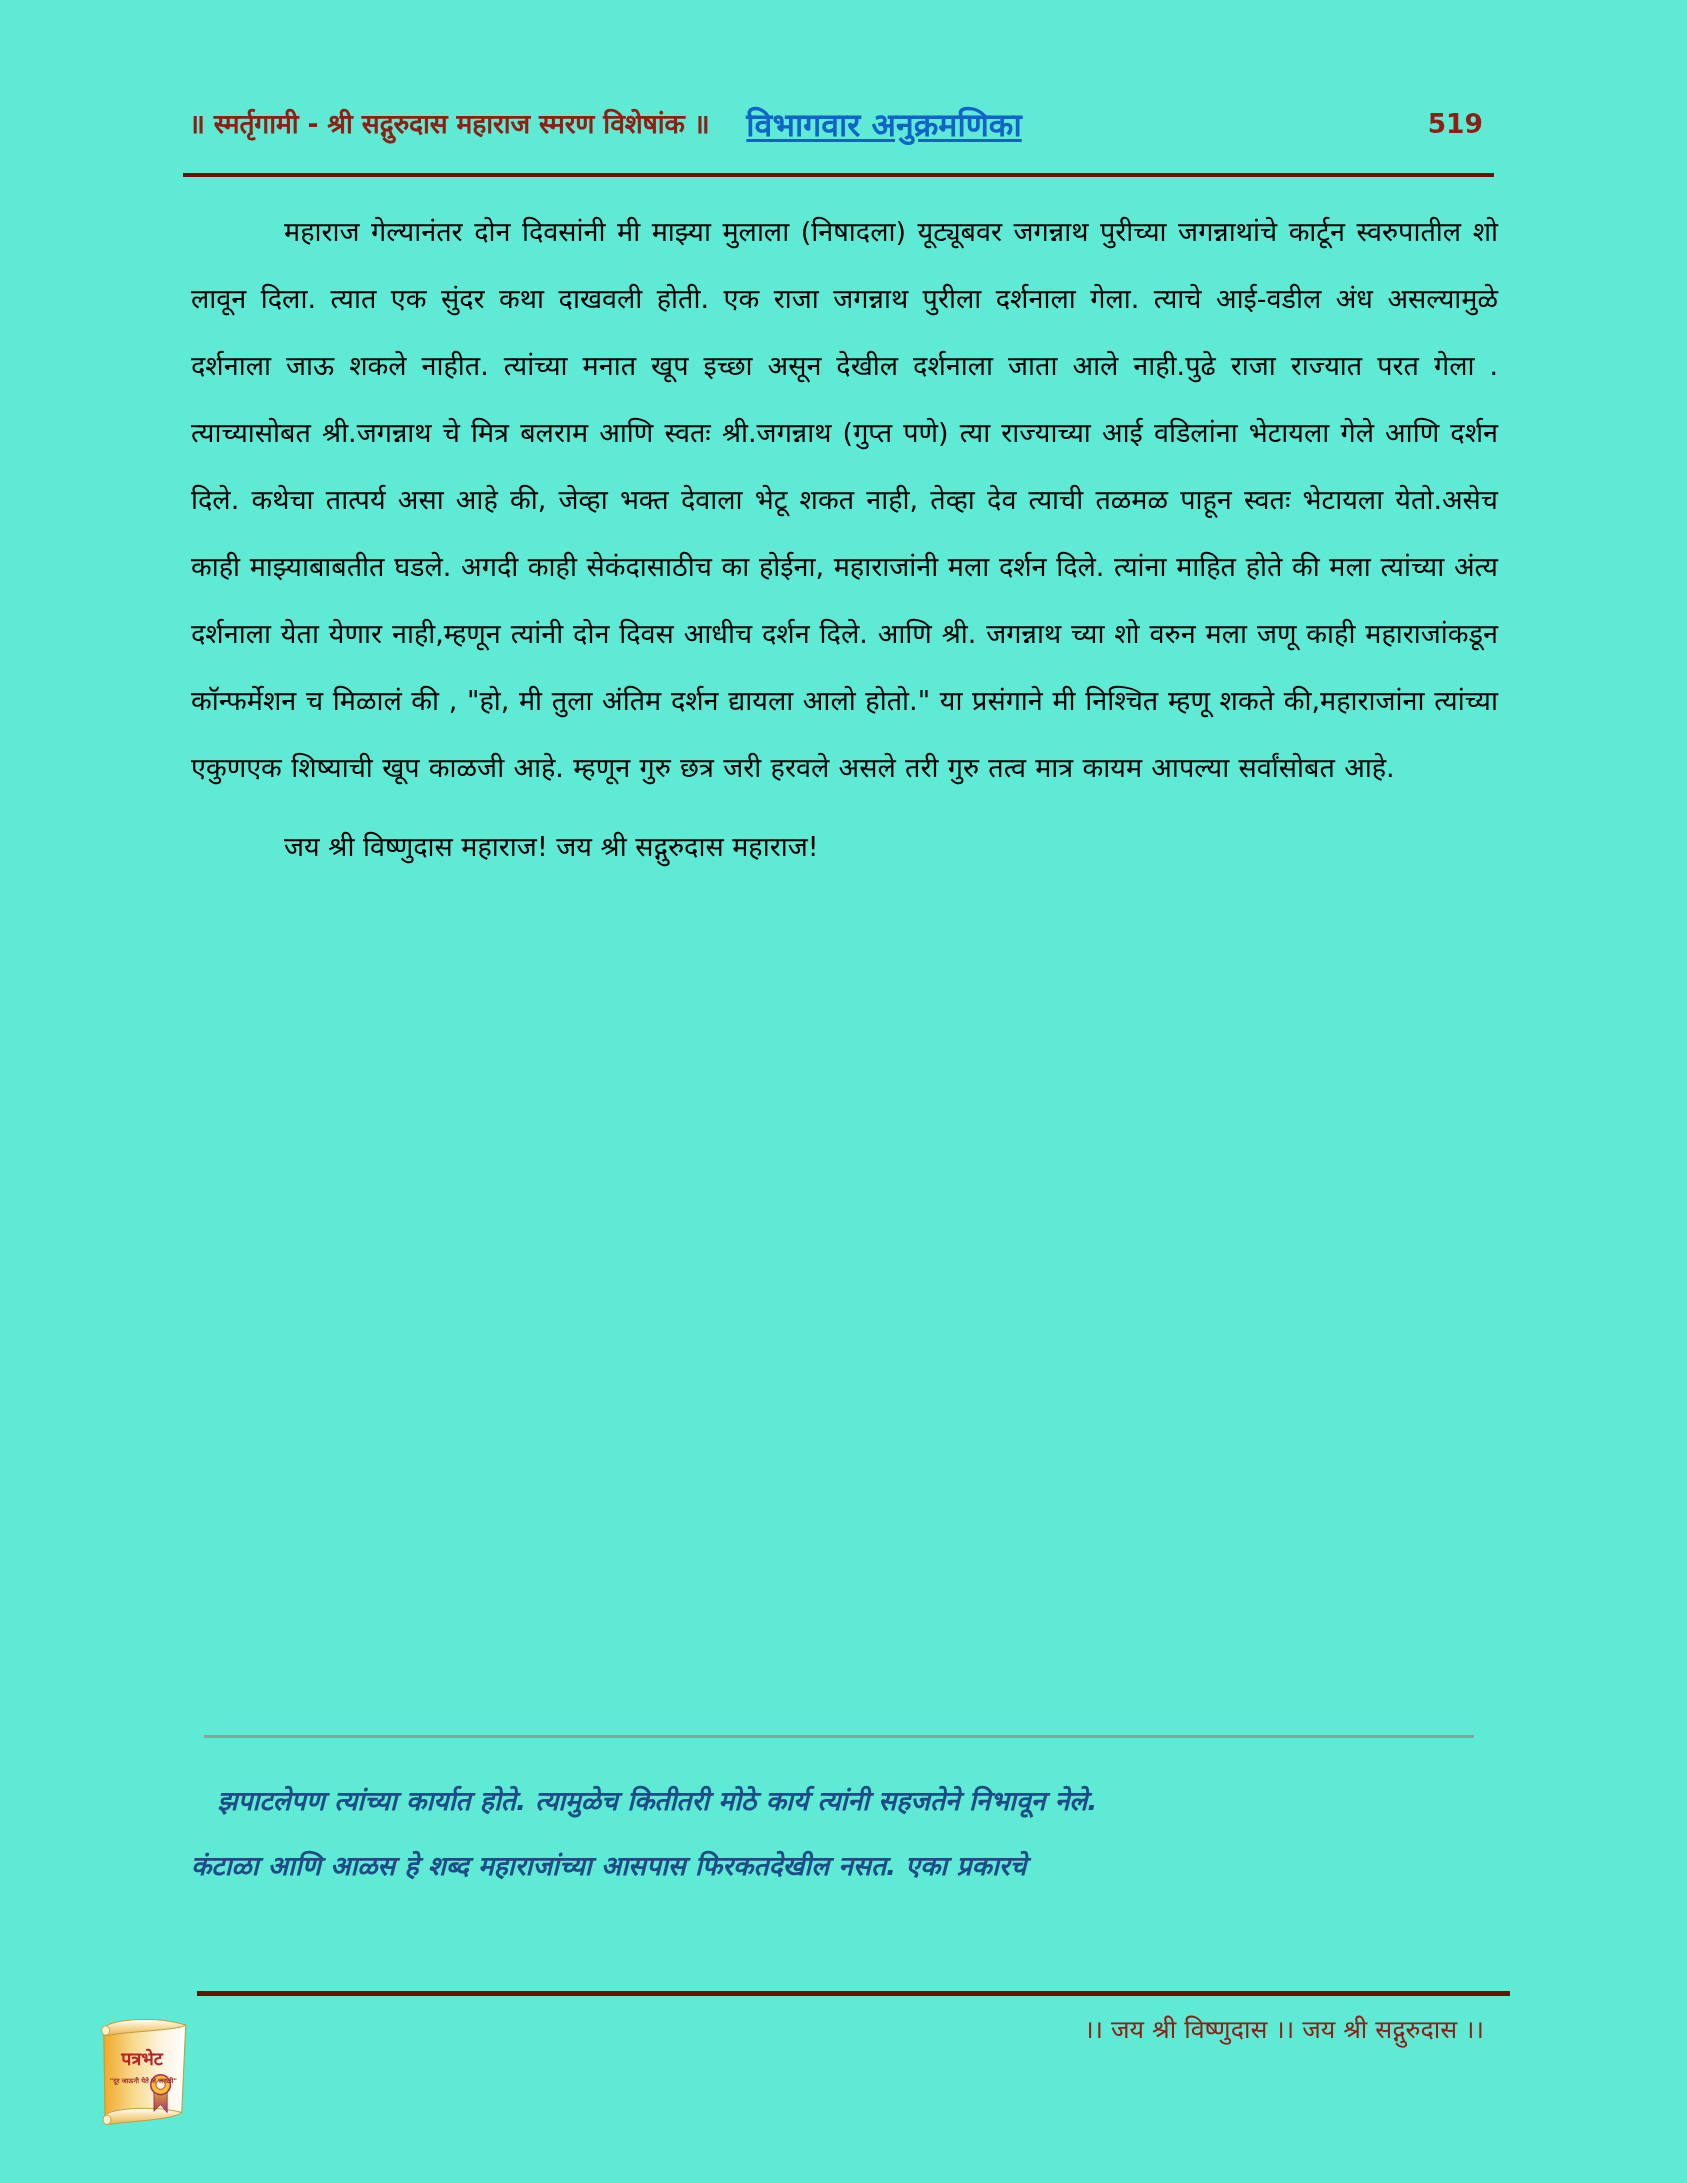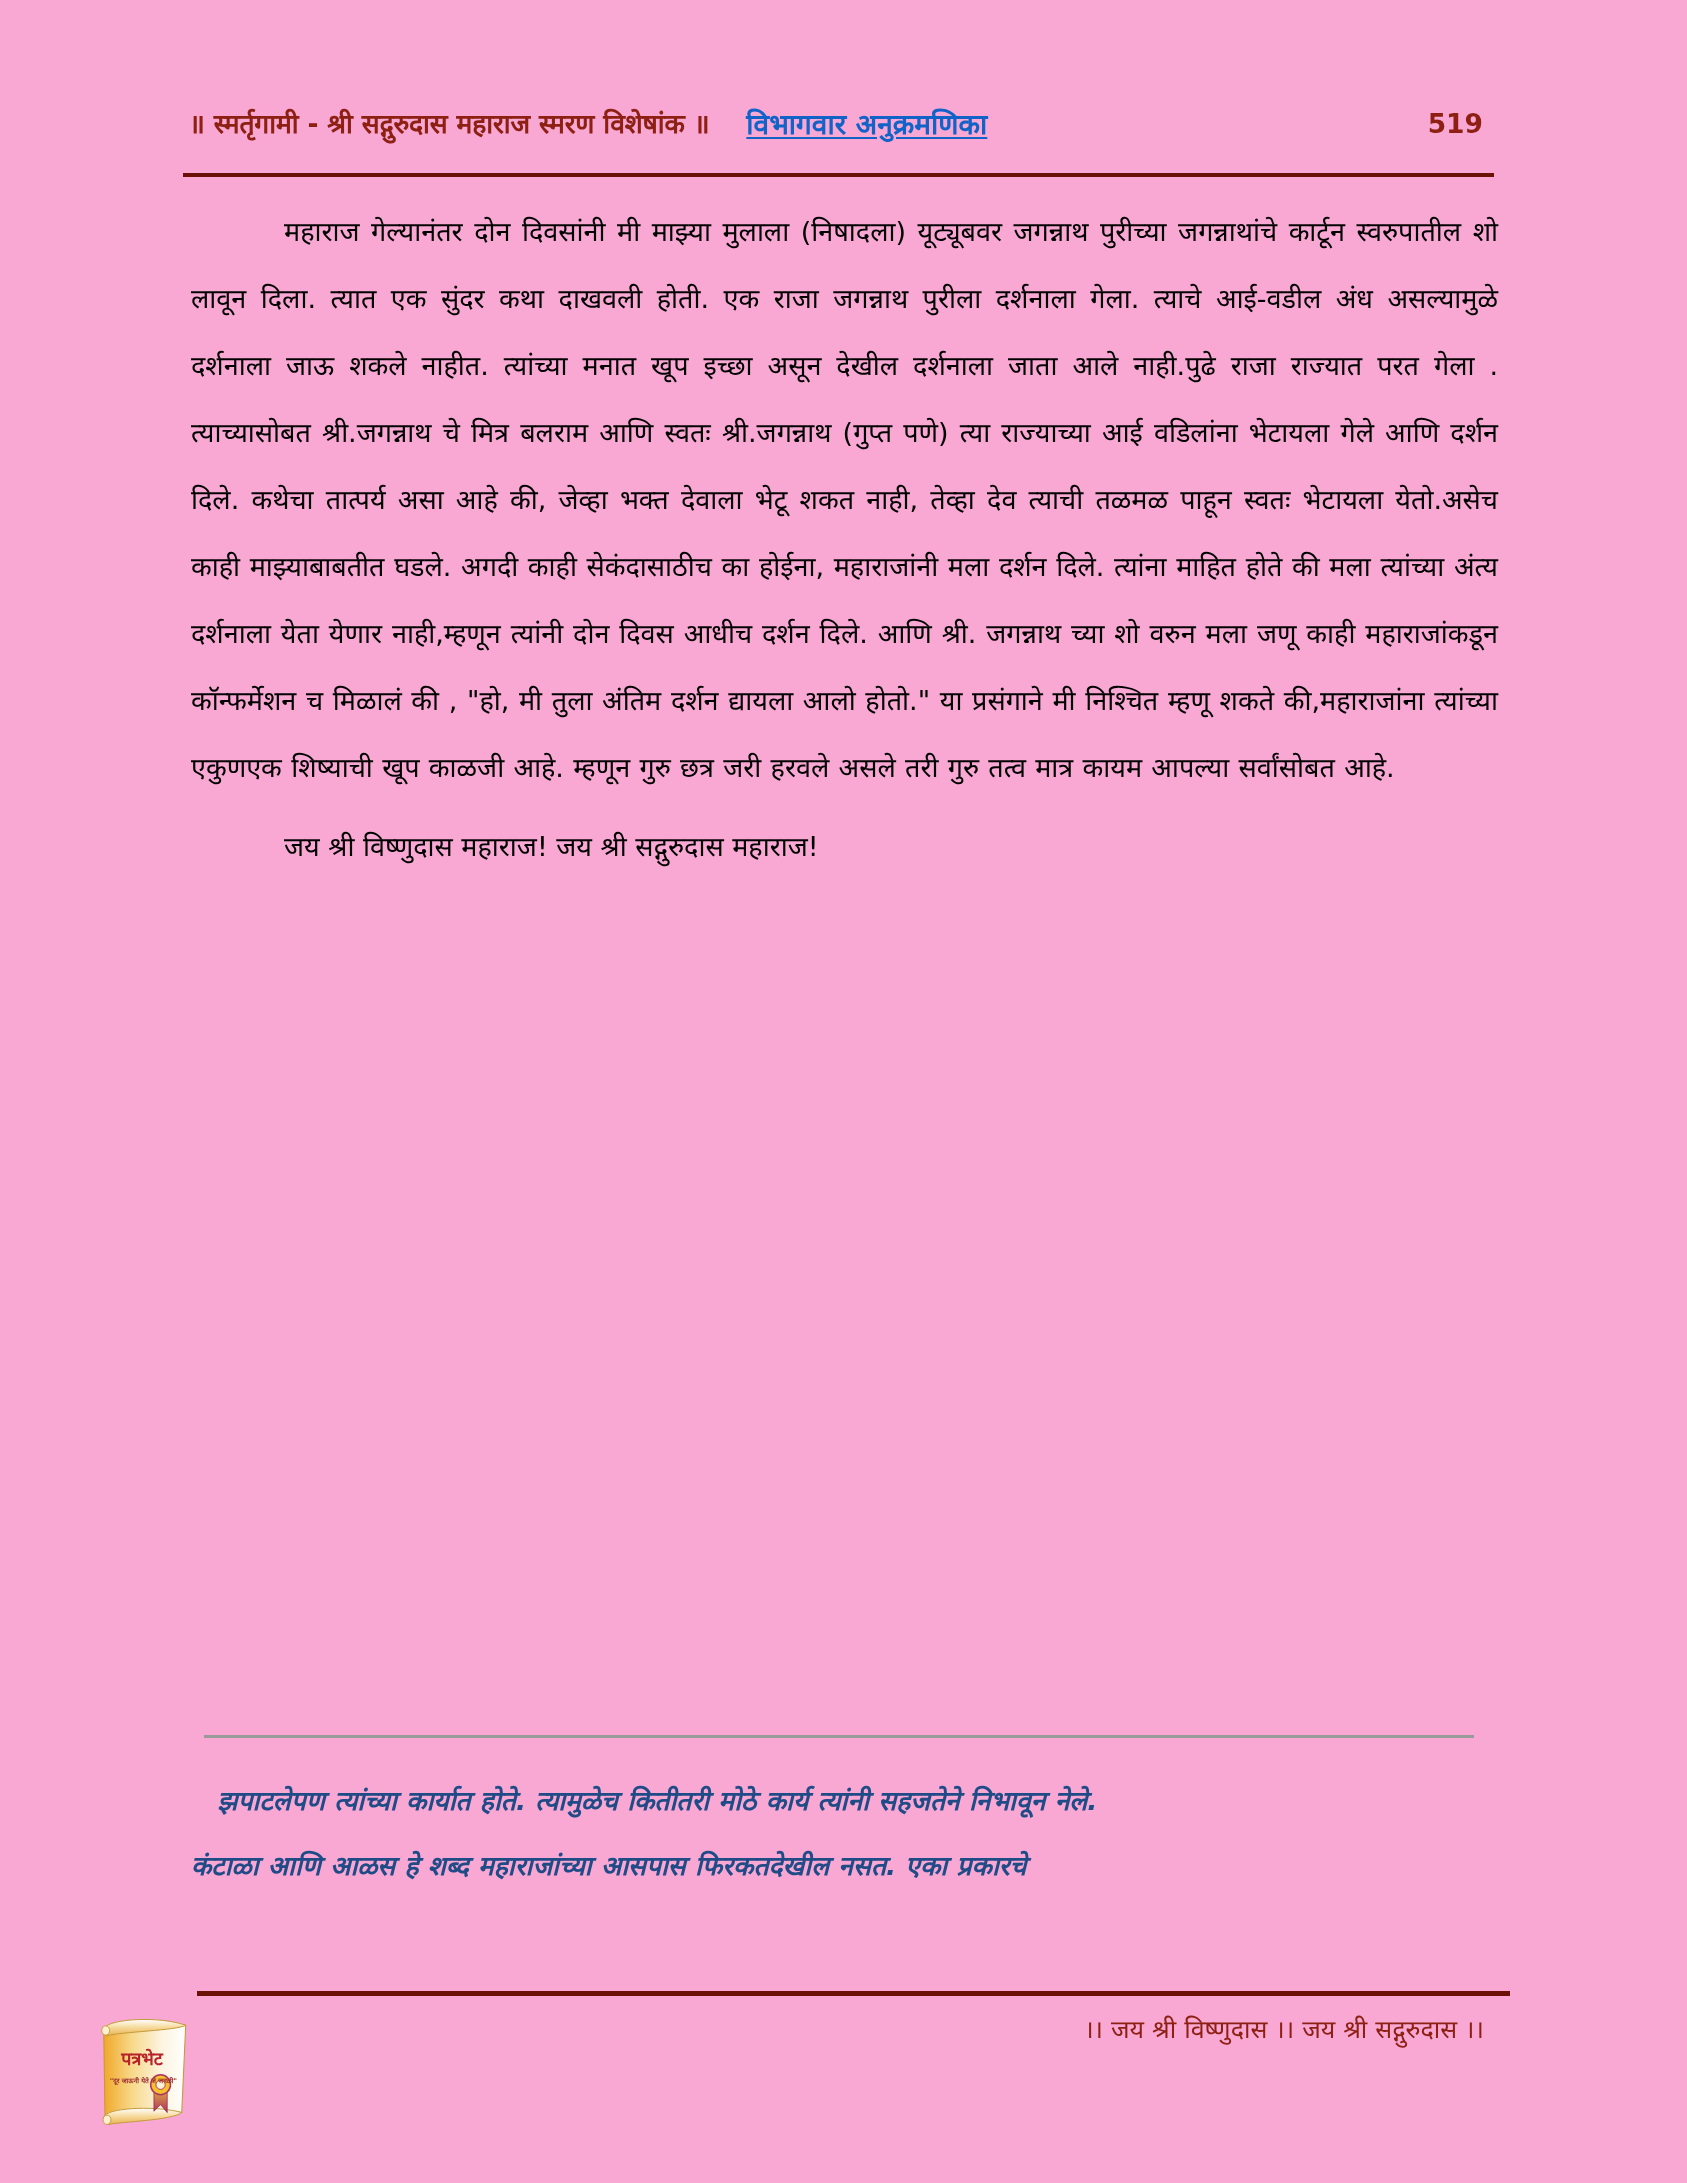--- a/index.html
+++ b/index.html
@@ -8,21 +8,21 @@
     padding: 0;
     background: #ffffff;
   }
   body {
     font-family: "Liberation Sans", "DejaVu Sans", sans-serif;
   }
   .page {
     position: relative;
     width: 1687px;
     height: 2183px;
-    background: #f9a8d4;
+    background: #5eead4;
     box-sizing: border-box;
     overflow: hidden;
   }
 
   
   .header {
     position: absolute;
     left: 189px;
     top: 97px;
     width: 1310px;
@@ -33,21 +33,21 @@
   .header-title {
     font-family: "DejaVu Sans", "Liberation Sans", sans-serif;
     font-size: 26.5px;
     font-weight: bold;
     color: #8d2012;
     white-space: nowrap;
     letter-spacing: -0.2px;
   }
   .header-link {
     font-family: "DejaVu Sans", "Liberation Sans", sans-serif;
-    font-size: 28px;
+    font-size: 32px;
     font-weight: bold;
     color: #1263c8;
     text-decoration: underline;
     text-underline-offset: 3.3px;
     white-space: nowrap;
     margin-left: 37px;
     cursor: pointer;
   }
   .header-pageno {
     font-family: "DejaVu Sans", "Liberation Sans", sans-serif;

